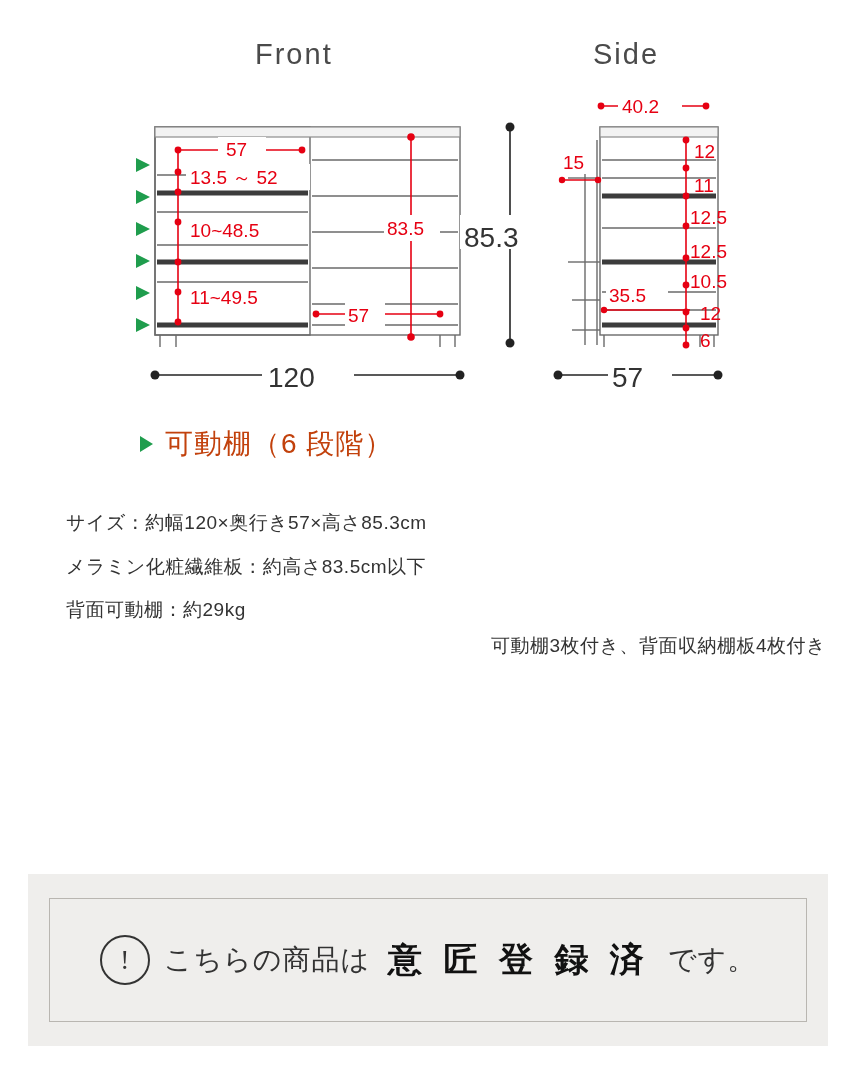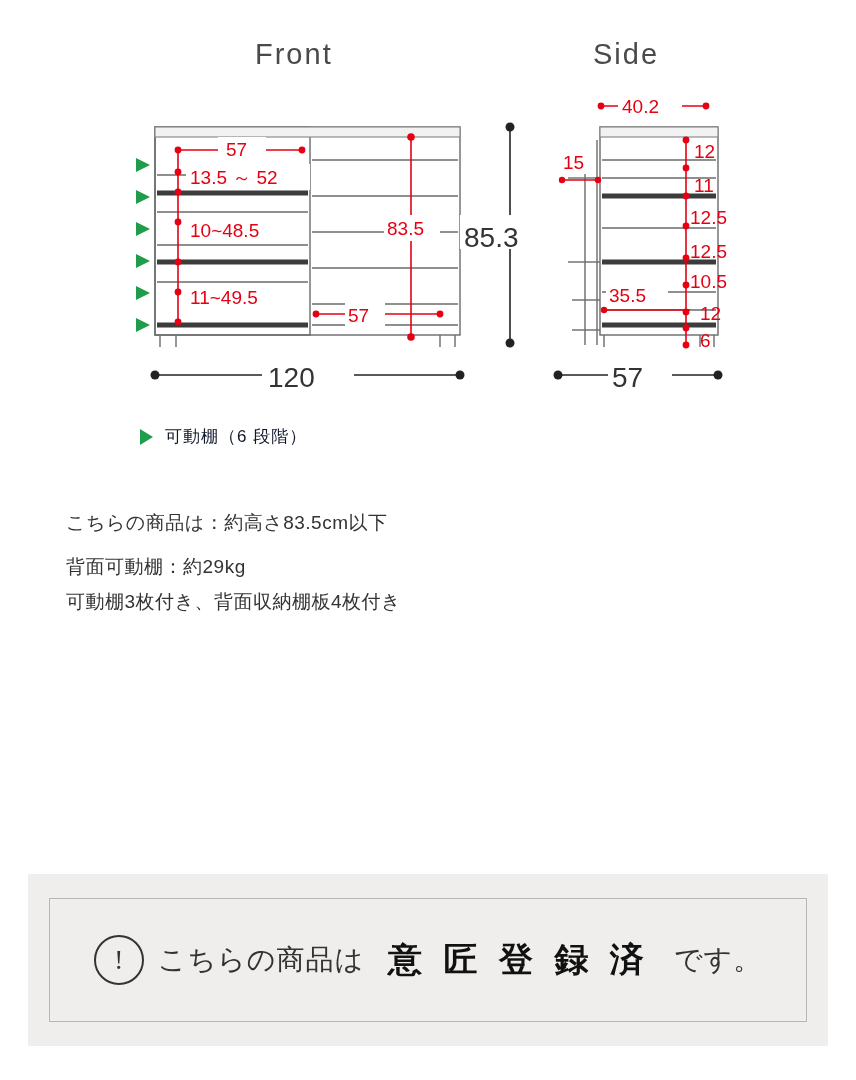--- a/index.html
+++ b/index.html
@@ -33,37 +33,39 @@
     position:absolute;left:140px;top:425px;
     display:flex;align-items:center;gap:12px;
   }
   .legend .tri{
     width:0;height:0;
     border-left:13px solid #1f9d4d;
     border-top:8px solid transparent;
     border-bottom:8px solid transparent;
   }
   .legend .legend-text{
-    font-size:17px;color:#0f172a;letter-spacing:1px;
+    font-size:28px;color:#c2410c;letter-spacing:1px;
   }
 
   
   .specs{
     position:absolute;left:66px;top:510px;
     width:760px;
   }
   .specs .row{
     font-size:19px;
     color:#333333;
     line-height:1.35;
     margin-bottom:18px;
     letter-spacing:0.5px;
   }
   .specs .row.indent{
+    margin-left:60px;
     margin-top:-8px;
+    text-align:right;
   }
 
   
   .notice-wrap{
     position:absolute;left:28px;top:874px;
     width:800px;height:172px;
     background:#efeeec;
     display:flex;align-items:center;justify-content:center;
   }
   .notice-box{
@@ -76,21 +78,21 @@
   .excl{
     width:46px;height:46px;border-radius:50%;
     border:2px solid #333;
     display:flex;align-items:center;justify-content:center;
     font-size:27px;line-height:1;color:#333;
     font-family:"Liberation Serif","DejaVu Serif",serif;
   }
   .notice-text{font-size:28px;color:#333;letter-spacing:1px;}
   .notice-strong{
     font-size:34px;font-weight:bold;color:#111;letter-spacing:6px;
-    margin:0 10px;
+    margin:0 4px;
   }
 </style>
 </head>
 <body>
 
 <div class="page">
 
   <div class="view-title" id="front-title">Front</div>
   <div class="view-title" id="side-title">Side</div>
 
@@ -255,21 +257,22 @@
       <text class="btxt" x="612" y="387">57</text>
     </svg>
   </div>
 
   <div class="legend">
     <span class="tri"></span>
     <span class="legend-text">可動棚（6 段階）</span>
   </div>
 
   <div class="specs">
-    <div class="row">こちらの商品は：約高さ83.5cm以下</div>
+    <div class="row">サイズ：約幅120×奥行き57×高さ85.3cm</div>
+    <div class="row">メラミン化粧繊維板：約高さ83.5cm以下</div>
     <div class="row">背面可動棚：約29kg</div>
     <div class="row indent">可動棚3枚付き、背面収納棚板4枚付き</div>
   </div>
 
   <div class="notice-wrap">
     <div class="notice-box">
       <span class="excl">!</span>
       <span class="notice-text">こちらの商品は</span>
       <span class="notice-strong">意 匠 登 録 済</span>
       <span class="notice-text">です。</span>

